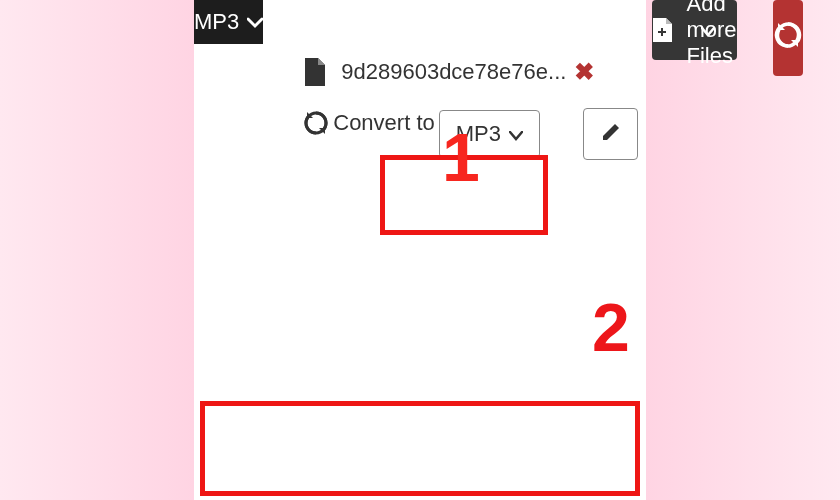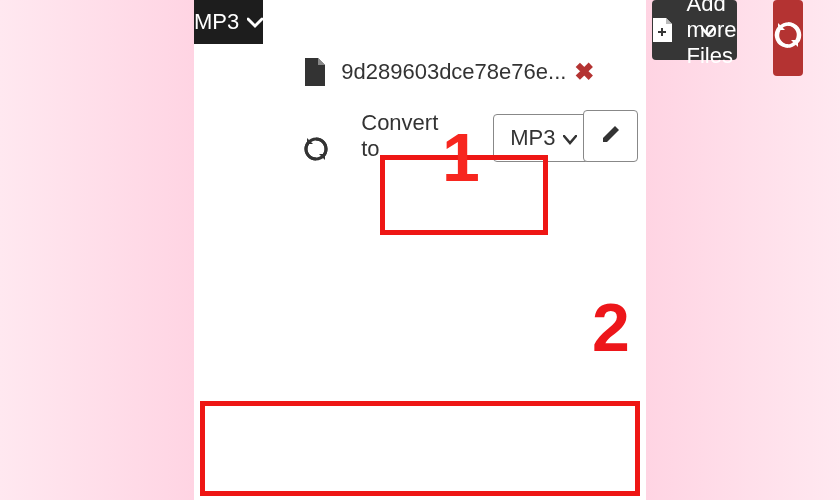--- a/index.html
+++ b/index.html
@@ -65,22 +65,22 @@
     .remove-x {
       color: #b43332;
       font-size: 24px;
       font-weight: bold;
       position: relative;
       margin-left: -8px;
       cursor: pointer;
     }
     .convert-row {
       display: flex;
-      align-items: flex-end;
-      gap: 32px;
+      align-items: flex-start;
+      gap: 4px;
       position: relative;
     }
     .refresh-icon {
       width: 26px;
       height: 26px;
       flex-shrink: 0;
     }
     .convert-label {
       font-size: 22px;
       color: #333;

